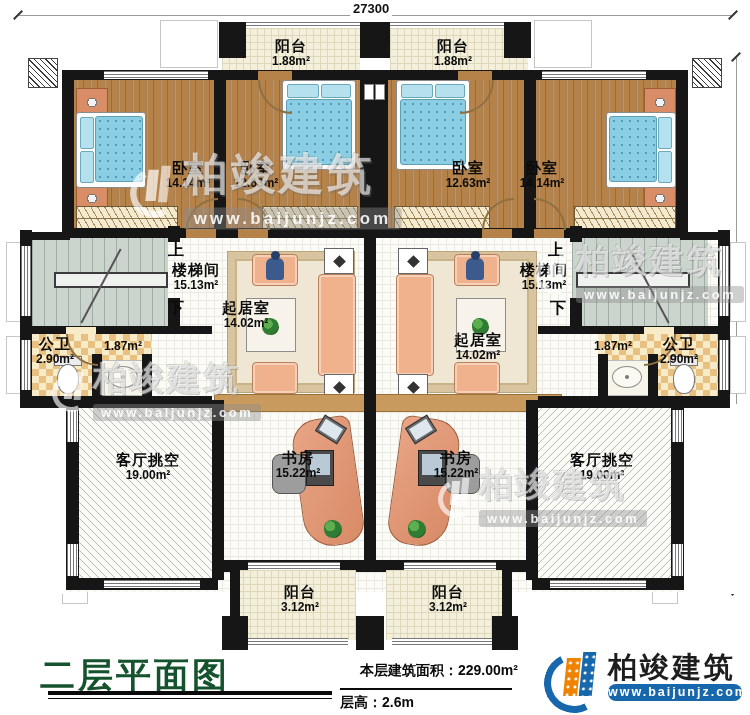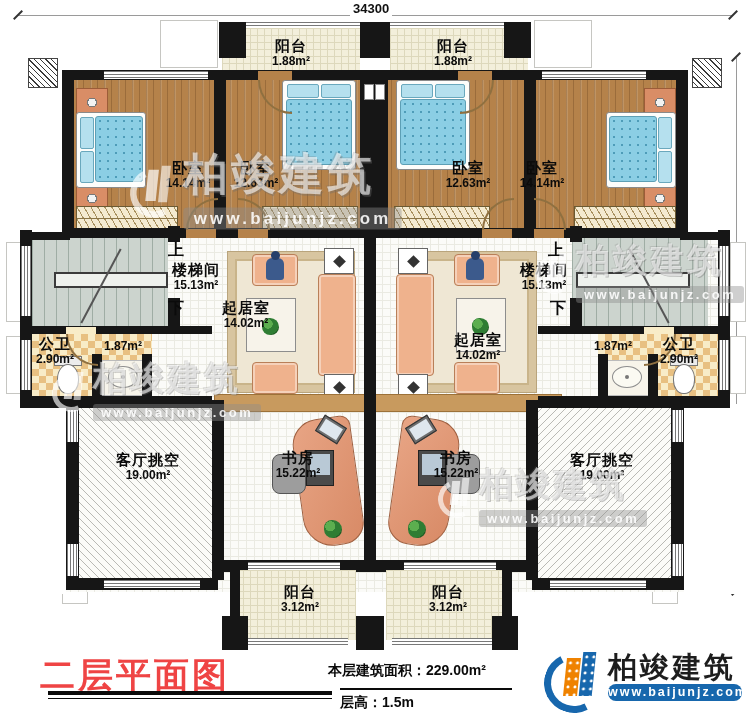--- a/index.html
+++ b/index.html
@@ -50,35 +50,35 @@
   .handrail{position:absolute;background:#eef1ed;border:2px solid #3b3b3b;}
   .breakline{position:absolute;width:2px;background:#555;}
   .voiddiag{background-image:linear-gradient(to top right,transparent 49.6%,#b9b9b4 49.6%,#b9b9b4 50.2%,transparent 50.2%);}
   .wm{position:absolute;display:flex;align-items:center;gap:7px;pointer-events:none;}
   .wm-mark{position:relative;width:34px;height:34px;flex:0 0 auto;}
   .wm-swoosh{position:absolute;left:0;top:2px;width:28px;height:28px;border:5px solid rgba(255,255,255,.65);border-top-color:transparent;border-right-color:transparent;border-radius:50%;transform:rotate(18deg);}
   .wm-bar1{position:absolute;left:13px;top:3px;width:8px;height:24px;background:rgba(255,255,255,.7);transform:skewX(-6deg);}
   .wm-bar2{position:absolute;left:23px;top:0;width:7px;height:28px;background:rgba(255,255,255,.6);transform:skewX(-6deg);}
   .wm-name{font-size:34px;font-weight:bold;letter-spacing:3px;color:rgba(250,250,250,.62);text-shadow:1px 1px 0 rgba(110,110,110,.38),-1px -1px 0 rgba(110,110,110,.22);white-space:nowrap;}
   .wm-site{display:block;margin-top:2px;background:rgba(140,140,140,.42);color:rgba(255,255,255,.88);font-weight:bold;letter-spacing:2.5px;font-size:13px;padding:1px 8px;border-radius:3px;white-space:nowrap;}
-  .titleblock-bigtitle{position:absolute;font-size:35px;font-weight:bold;letter-spacing:3px;color:#ef4444;text-align:center;}
+  .titleblock-bigtitle{position:absolute;font-size:35px;font-weight:bold;letter-spacing:3px;color:#14532d;text-align:center;}
   .titleblock-scale{position:absolute;font-size:28px;color:#0a0a0a;}
   .tbrow{position:absolute;font-size:14px;font-weight:bold;color:#0a0a0a;}
   .logo-name{position:absolute;font-size:29px;font-weight:bold;letter-spacing:3px;color:#1d1d1d;white-space:nowrap;}
   .logo-site{position:absolute;background:#1767ad;color:#fff;font-size:12.5px;font-weight:bold;letter-spacing:2px;text-align:center;line-height:17px;border-radius:8px;white-space:nowrap;}
 </style>
 </head>
 <body>
 
 <div id="canvas">
 
   <div class="dimline" style="left:17px;top:15px;width:716px;height:1px;"></div>
   <div class="tick" style="left:12px;top:14px;"></div>
   <div class="tick" style="left:727px;top:14px;"></div>
-  <div class="dimtext" style="left:350px;top:1px;">34300</div>
+  <div class="dimtext" style="left:350px;top:1px;">27300</div>
 
   <div class="dimline" style="left:736px;top:58px;width:1px;height:534px;"></div>
   <div class="tick" style="left:730px;top:56px;"></div>
   <div class="tick" style="left:730px;top:590px;"></div>
   <div class="dimtext" style="left:688px;top:312px;width:58px;text-align:center;transform:rotate(-90deg);background:transparent;">15840</div>
 
   <div class="hcol" style="left:28px;top:58px;width:28px;height:28px;"></div>
   <div class="hcol" style="left:692px;top:58px;width:28px;height:28px;"></div>
   <div class="sill" style="left:62px;top:578px;width:24px;height:24px;"></div>
   <div class="sill" style="left:652px;top:578px;width:24px;height:24px;"></div>
@@ -388,26 +388,26 @@
       </div>
     <div>
       <span class="wm-name">柏竣建筑</span>
       <span class="wm-site">www.baijunjz.com</span>
     </div>
   </div>
 
   <div class="titleblock-bigtitle" style="left:40px;top:652px;">二层平面图</div>
   <div class="abs" style="left:48px;top:691px;width:284px;height:4px;background:#0a0a0a;"></div>
   <div class="abs" style="left:48px;top:698px;width:284px;height:1px;background:#0a0a0a;"></div>
-  <div class="tbrow" style="left:328px;top:662px;">
+  <div class="tbrow" style="left:360px;top:662px;">
     <span>本层建筑面积：</span><span>229.00m²</span>
   </div>
   <div class="abs" style="left:340px;top:688px;width:172px;height:2px;background:#0a0a0a;"></div>
   <div class="tbrow" style="left:340px;top:694px;">
-    <span>层高：</span><span>1.5m</span>
+    <span>层高：</span><span>2.6m</span>
   </div>
 
   <div class="abs" style="left:543px;top:648px;width:58px;height:58px;">
     <div class="abs" style="left:1px;top:5px;width:46px;height:46px;border:7px solid #1767ad;border-top-color:transparent;border-right-color:transparent;border-radius:50%;transform:rotate(18deg);"></div>
     <div class="abs" style="left:22px;top:10px;width:14px;height:38px;background:#ef8200;transform:skewX(-6deg);background-image:radial-gradient(circle at 4px 5px,#fff 1.3px,transparent 1.8px);background-size:7px 8px;"></div>
     <div class="abs" style="left:38px;top:4px;width:13px;height:44px;background:#1767ad;transform:skewX(-6deg);background-image:radial-gradient(circle at 4px 5px,#fff 1.3px,transparent 1.8px);background-size:7px 8px;"></div>
   </div>
   <div class="logo-name" style="left:608px;top:648px;">柏竣建筑</div>
   <div class="logo-site" style="left:608px;top:684px;width:134px;height:17px;">www.baijunjz.com</div>
 

